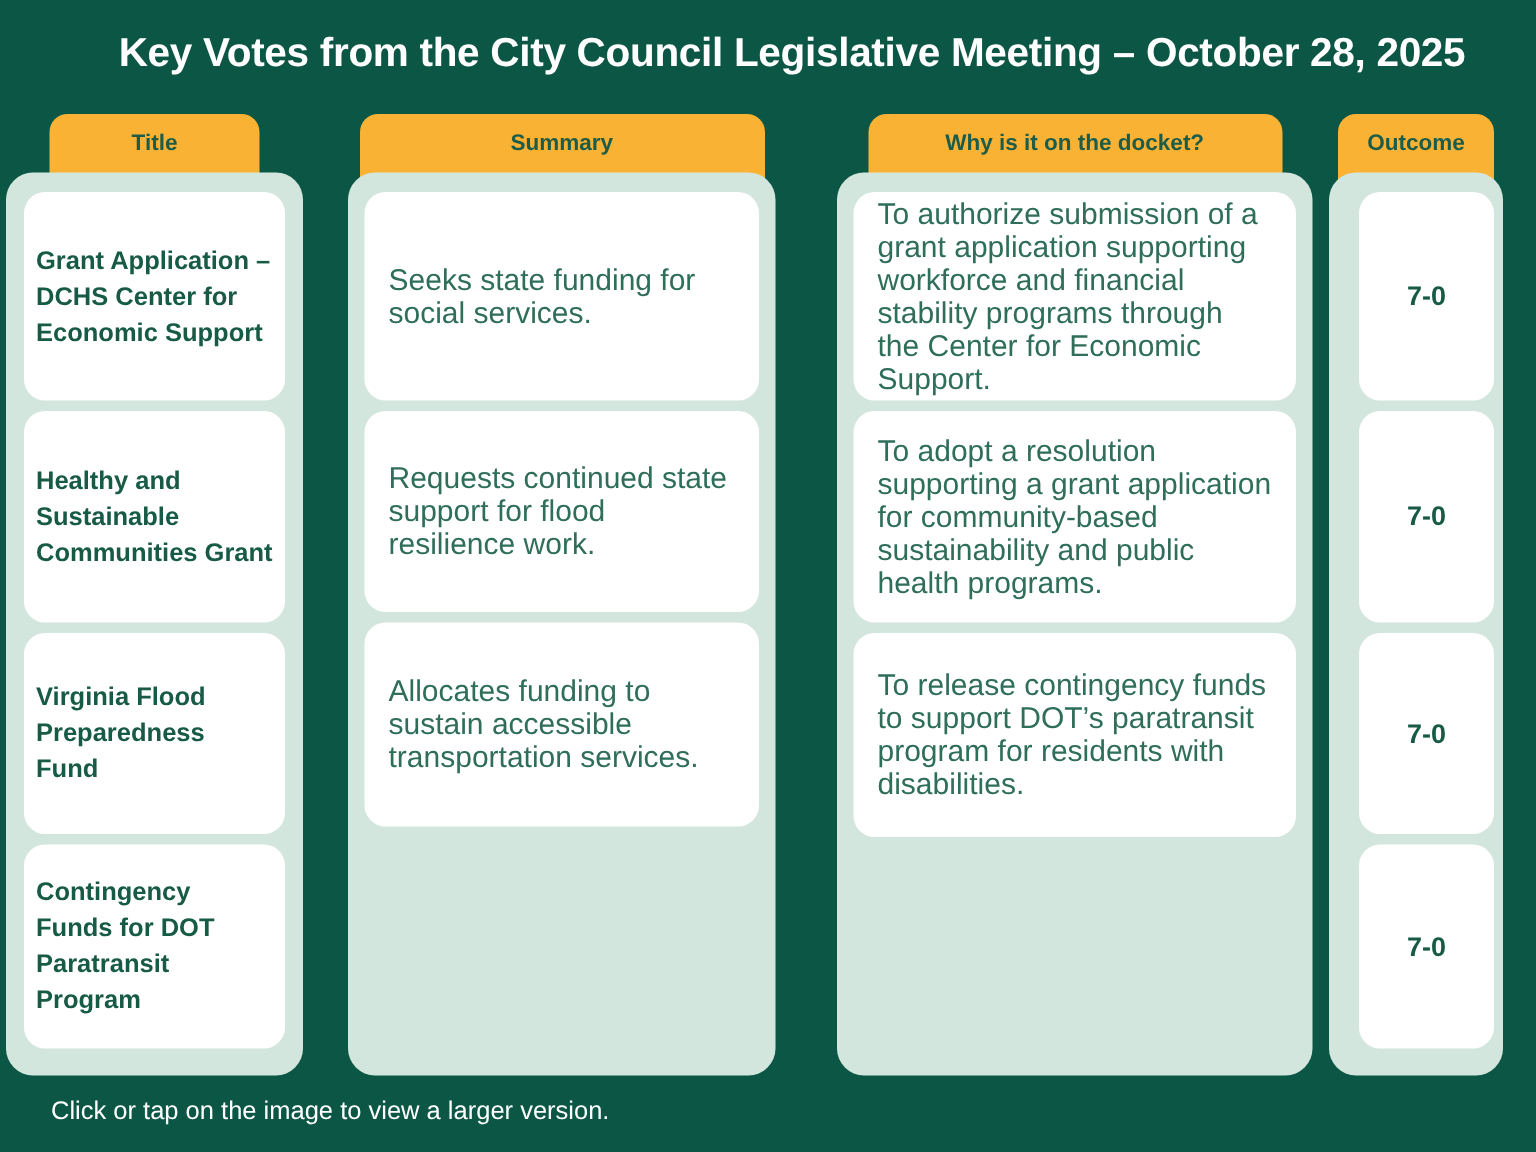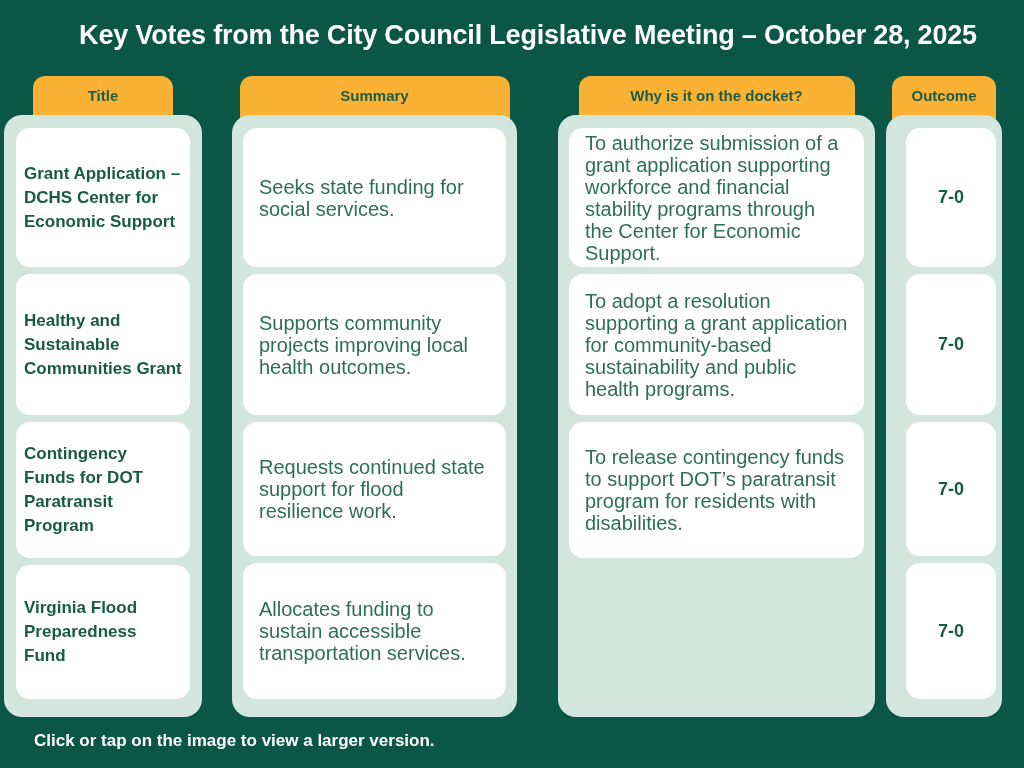--- a/index.html
+++ b/index.html
@@ -108,45 +108,44 @@
     color: #175A45;
     font-size: 18px;
     font-weight: 700;
   }
   .caption {
     position: absolute;
     left: 34px;
     top: 731px;
     color: #FFFFFF;
     font-size: 17px;
-    font-weight: 700;
+    font-weight: 400;
   }
 </style>
 </head>
 <body>
 
 <div class="page">
 
   <h1 class="page-title">Key Votes from the City Council Legislative Meeting – October 28, 2025</h1>
 
   <div class="col c1">
     <div class="tab">Title</div>
     <div class="panel">
       <div class="card center cell-title r1">Grant Application – DCHS Center for Economic Support</div>
       <div class="card center cell-title r2">Healthy and Sustainable Communities Grant</div>
+      <div class="card center cell-title r3">Virginia Flood Preparedness Fund</div>
       <div class="card center cell-title r4">Contingency Funds for DOT Paratransit Program</div>
-      <div class="card center cell-title r3">Virginia Flood Preparedness Fund</div>
     </div>
   </div>
 
   <div class="col c2">
     <div class="tab">Summary</div>
     <div class="panel">
       <div class="card left cell-body r1">Seeks state funding for social services.</div>
-      <div class="card left cell-body r2">Supports community projects improving local health outcomes.</div>
       <div class="card left cell-body r3">Requests continued state support for flood resilience work.</div>
       <div class="card left cell-body r4">Allocates funding to sustain accessible transportation services.</div>
     </div>
   </div>
 
   <div class="col c3">
     <div class="tab">Why is it on the docket?</div>
     <div class="panel">
       <div class="card left cell-body r1">To authorize submission of a grant application supporting workforce and financial stability programs through the Center for Economic Support.</div>
       <div class="card left cell-body r2">To adopt a resolution supporting a grant application for community-based sustainability and public health programs.</div>

